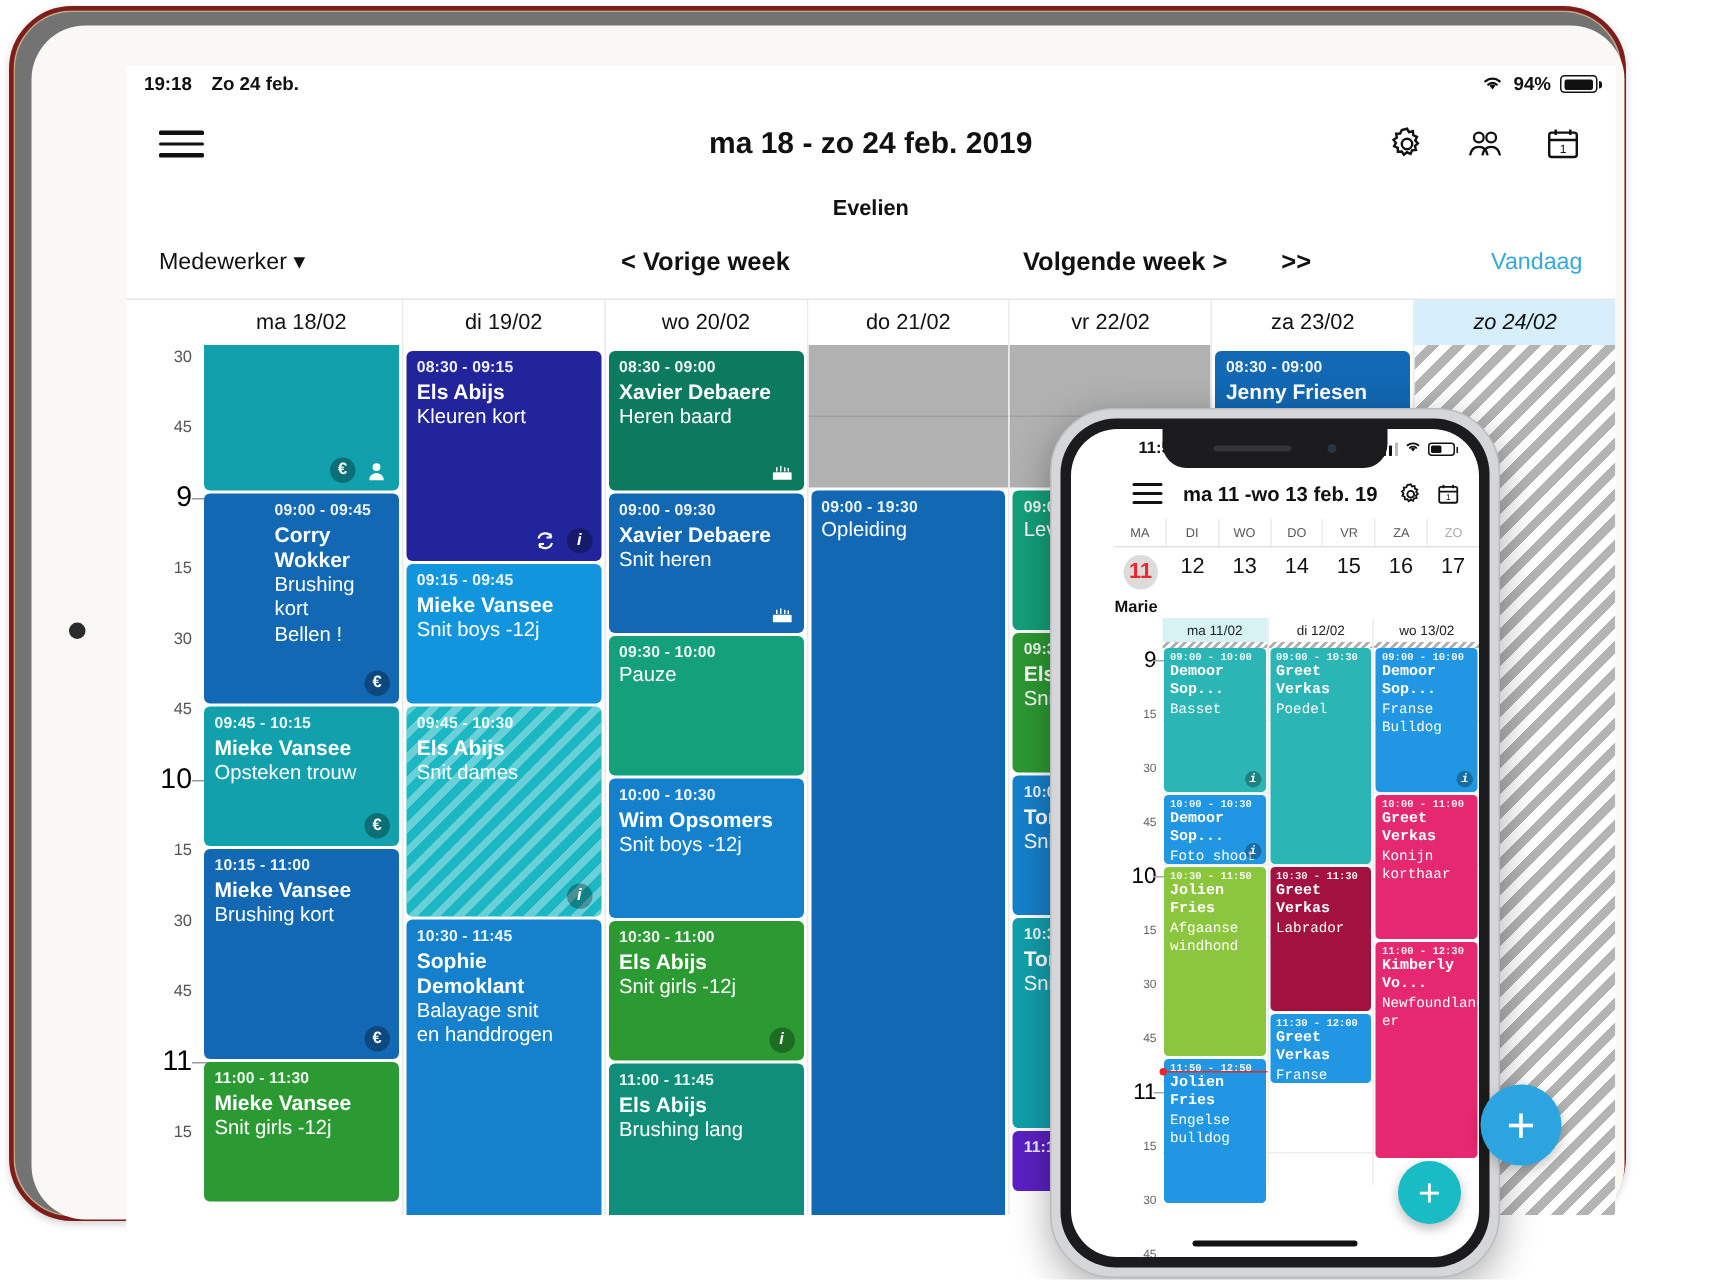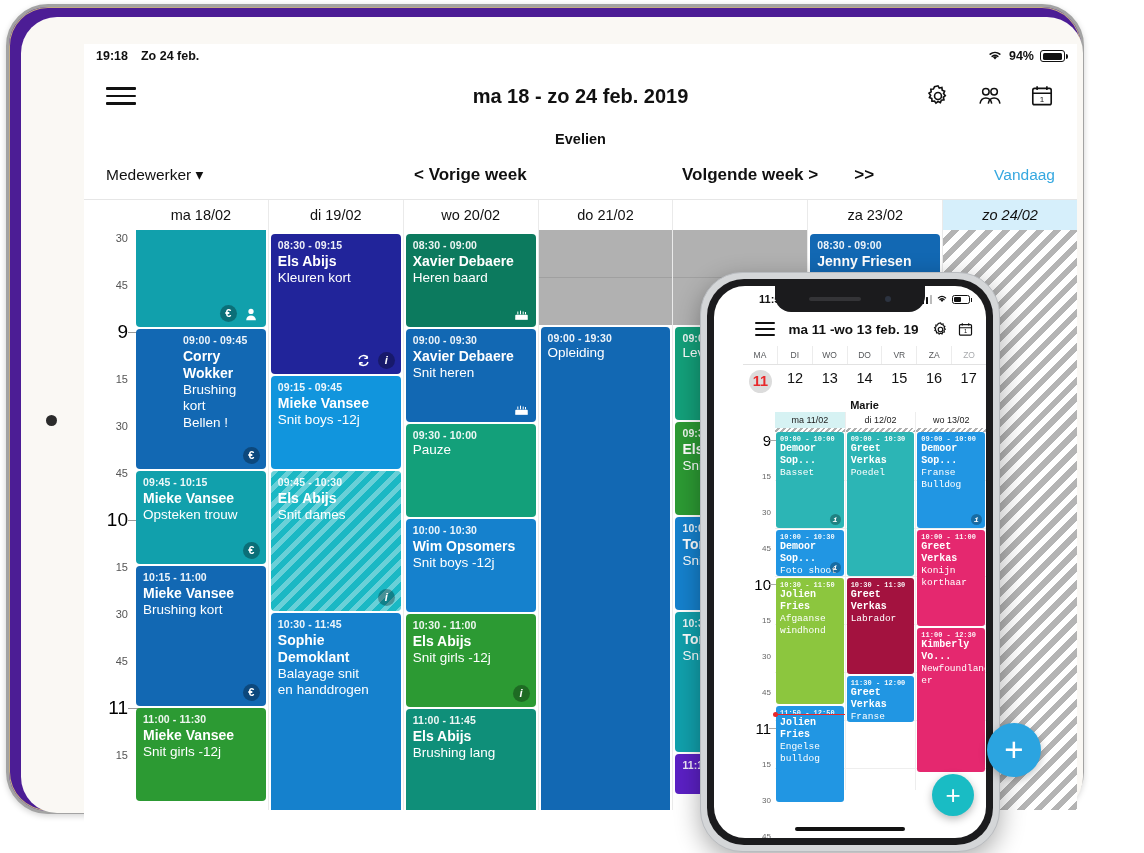--- a/index.html
+++ b/index.html
@@ -7,23 +7,23 @@
     width:1144px; height:853px;
     background:#ffffff;
     font-family:"Liberation Sans", sans-serif;
     overflow:hidden;
     position:relative;
   }
 
   
   #tablet-frame{
     position:absolute; left:6px; top:4px; width:1078px; height:810px;
-    background:#4c1d95;
+    background:#737373;
     border-radius:42px;
-    border:3px solid #a3a3a3;
+    border:3px solid #7f1d1d;
     box-shadow:0 2px 6px rgba(0,0,0,.18), 0 0 0 1px #c3ab83 inset;
   }
   #tablet-bezel{
     position:absolute; left:12px; top:10px; width:1062px; height:796px;
     background:#faf8f4; border-radius:36px;
   }
   #home-ring{
     position:absolute; right:22px; top:398px; width:38px; height:38px;
     border-radius:50%; border:2.5px solid #c2a878;
     box-shadow:0 0 2px rgba(0,0,0,.4) inset;
@@ -169,21 +169,21 @@
   #ph-dowrow div:first-child{border-left:none;}
   #ph-dowrow div.dim{color:#a9abae;}
 
   #ph-daterow{display:flex;padding:5px 0 4px 0;}
   #ph-daterow div{flex:1;text-align:center;font-size:14.5px;color:#111;}
   #ph-daterow div.sel span{
     display:inline-block;width:23px;height:23px;line-height:23px;border-radius:50%;
     background:#dcdcdc;color:#e8282b;font-weight:bold;
   }
 
-  #ph-emp{text-align:center;font-size:11px;font-weight:bold;color:#111;padding:2px 0 1px;}
+  #ph-emp{text-align:left;font-size:11px;font-weight:bold;color:#111;padding:2px 0 1px;}
 
   #ph-cal{position:relative;height:378px;display:flex;}
   #ph-gutter{width:32px;flex:0 0 32px;position:relative;}
   #ph-gutter .pt{position:absolute;right:4px;transform:translateY(-50%);color:#444;}
   #ph-gutter .pt.h{font-size:15px;color:#000;}
   #ph-gutter .pt.q{font-size:8px;color:#666;}
   #ph-gutter .pline{position:absolute;right:-6px;width:12px;height:1px;background:#aaa;}
   #ph-cols{flex:1;display:flex;position:relative;}
   .phcol{flex:1;position:relative;border-left:1px solid #ededed;}
   .phcol:first-child{border-left:none;}
@@ -464,20 +464,21 @@
               <div class="greyblock" style="top: 0px; height: 95px;">
                 <div class="inner-line" style="top: 47px;"></div>
               </div>
               <div class="ev" style="background: rgb(18, 104, 179); top: 97px; height: 524px;">
                 <div class="t">09:00 - 19:30</div>
                 <div class="s">Opleiding</div>
               </div>
             </div>
           </div>
           <div class="daycol">
+            <div class="dayhead">vr 22/02</div>
             <div class="daybody">
               <div class="greyblock" style="top: 0px; height: 95px;">
                 <div class="inner-line" style="top: 47px;"></div>
               </div>
               <div class="ev" style="background: rgb(19, 160, 122); top: 97px; height: 93px;">
                 <div class="t">09:00</div>
                 <div class="s">Leve</div>
               </div>
               <div class="ev" style="background: rgb(44, 154, 51); top: 192px; height: 93px;">
                 <div class="t">09:30</div>

